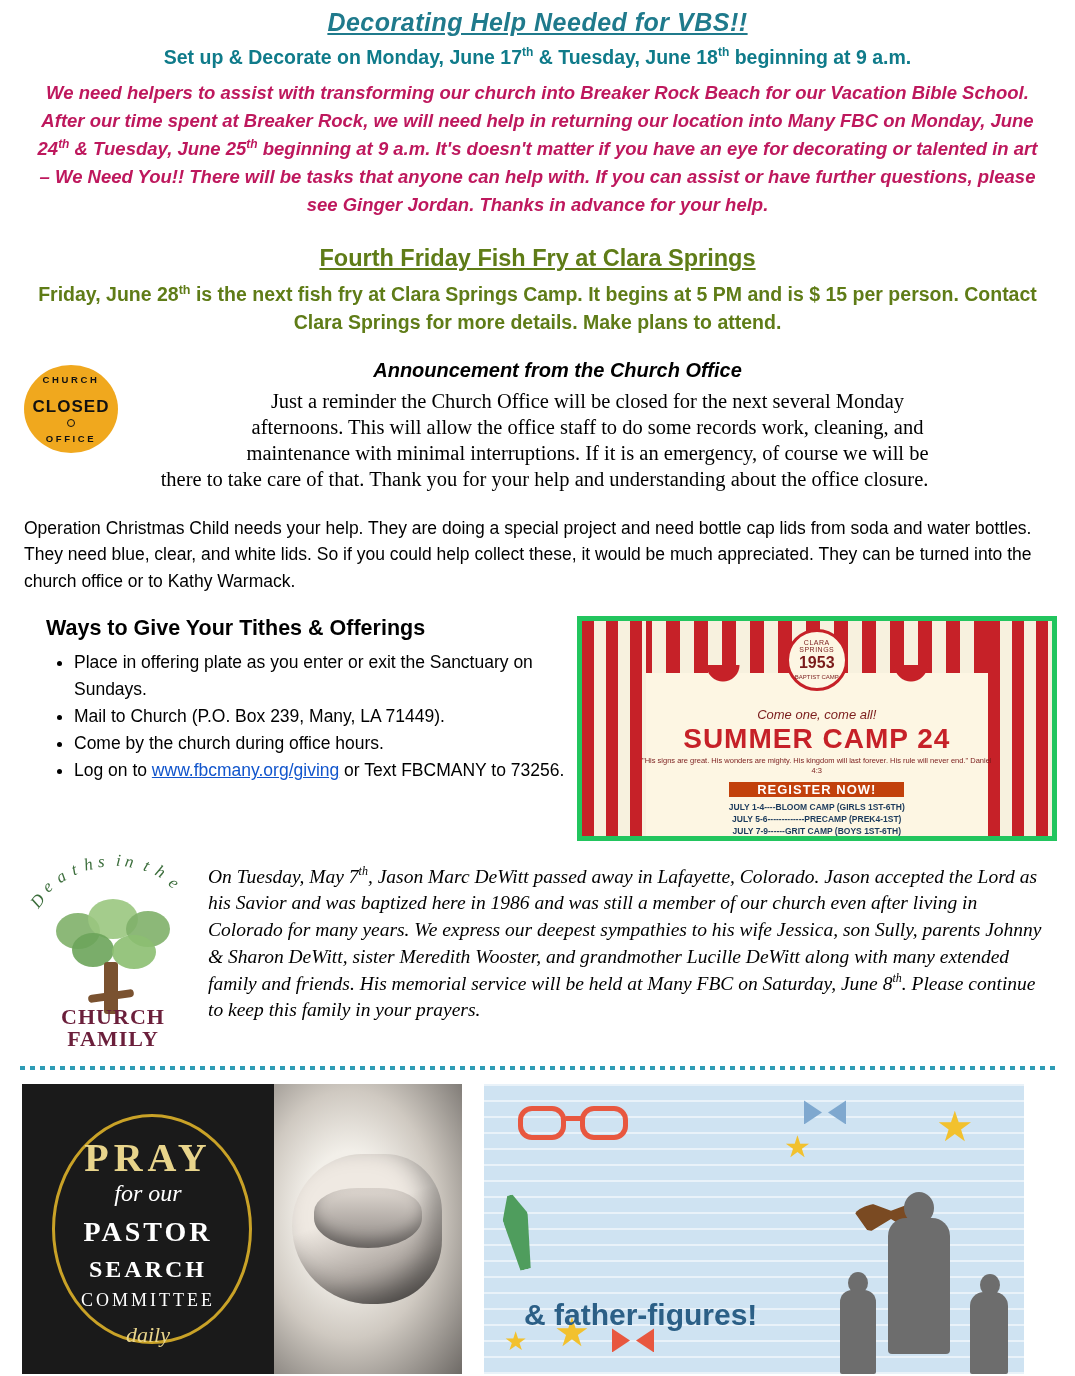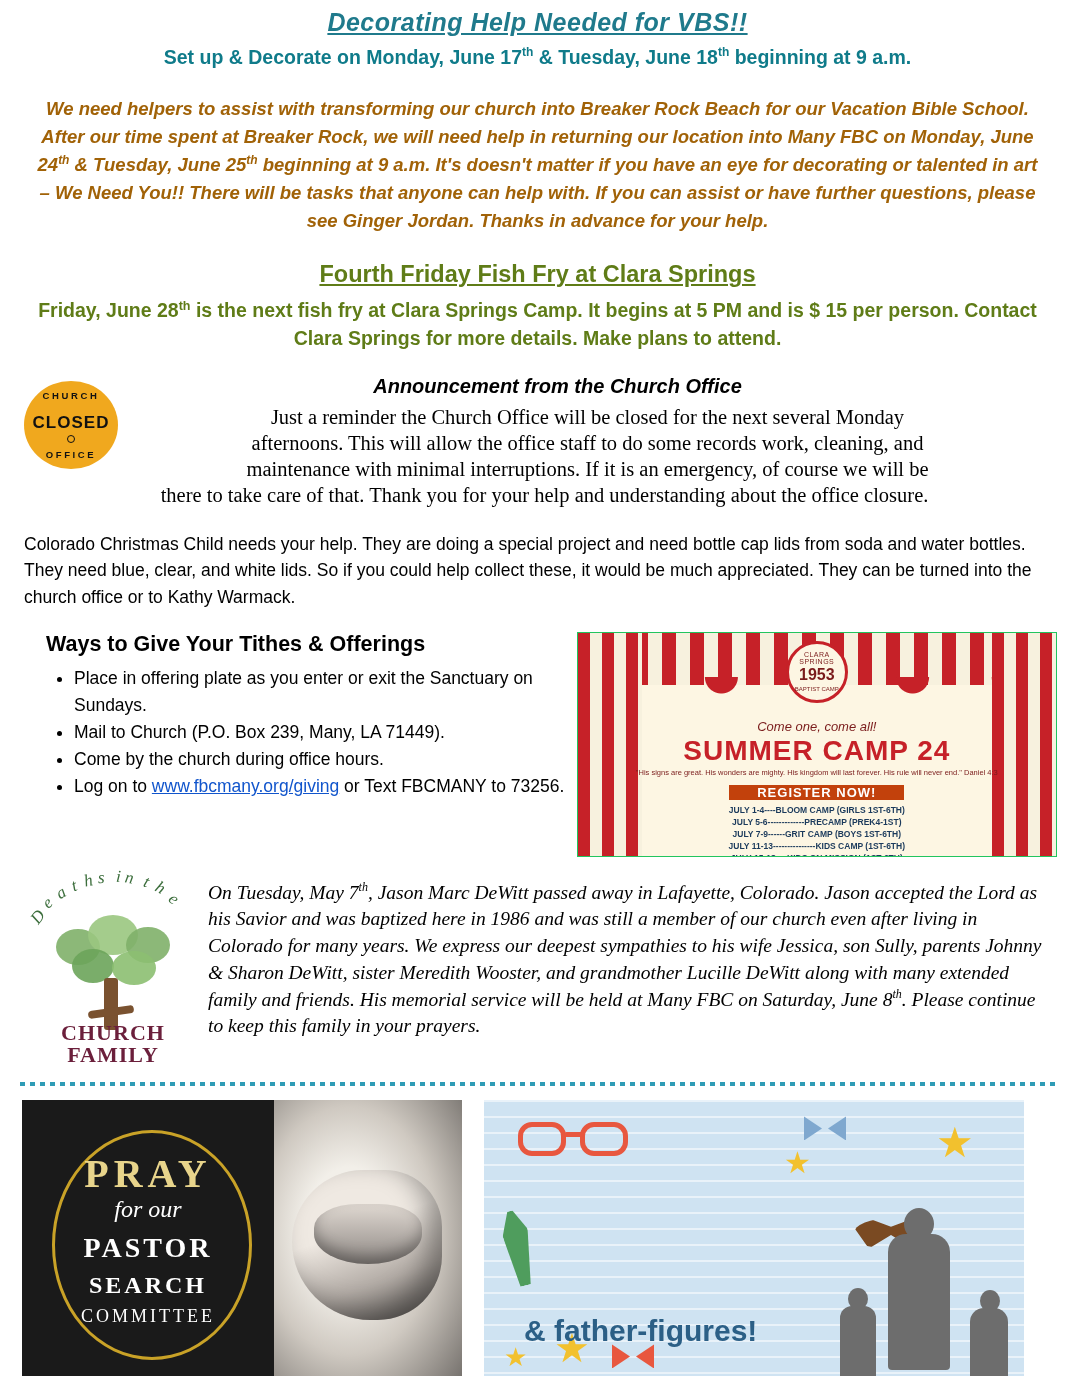--- a/index.html
+++ b/index.html
@@ -28,27 +28,27 @@
   }
   .vbs-sub {
     text-align: center;
     color: #0f7b8a;
     font-weight: bold;
     font-size: 19.5px;
     margin-top: 8px;
   }
   .vbs-sub sup { font-size: 12px; }
   .vbs-body {
-    color: #a16207;
+    color: #be185d;
     font-style: italic;
     font-weight: bold;
     font-size: 18.5px;
     line-height: 1.52;
     text-align: center;
-    margin-top: 26px;
+    margin-top: 10px;
     padding: 0 14px;
   }
   .vbs-body sup { font-size: 12px; }
 
   
   .fish-title {
     text-align: center;
     color: #5f7c17;
     font-weight: bold;
     font-size: 23.5px;
@@ -120,21 +120,21 @@
   
   .give-row { display: flex; margin-top: 22px; align-items: flex-start; }
   .give-col { width: 560px; padding-left: 28px; }
   .give-title { font-size: 21.5px; font-weight: bold; margin-bottom: 8px; }
   .give-list { margin: 0; padding-left: 28px; font-size: 17.5px; line-height: 1.5; }
   .give-list li { margin-bottom: 1px; }
   .give-list a { color: #1155cc; text-decoration: underline; }
 
   .camp-flyer {
     width: 489px; height: 225px; position: relative; overflow: hidden;
-    background: #fdf6e3; border: 1px solid #22c55e; margin-left: 8px;
+    background: #fdf6e3; border: 5px solid #22c55e; margin-left: 8px;
   }
   .camp-bg-left, .camp-bg-right {
     position: absolute; top: 0; bottom: 0; width: 64px;
     background: repeating-linear-gradient(90deg,#c62128 0 12px,#f7f1de 12px 24px);
   }
   .camp-bg-left { left: 0; }
   .camp-bg-right { right: 0; }
   .camp-top-band {
     position: absolute; left: 0; right: 0; top: 0; height: 52px;
     background: repeating-linear-gradient(90deg,#c62128 0 14px,#f7f1de 14px 28px);
@@ -356,21 +356,21 @@
     </div>
     <div class="office-title">Announcement from the Church Office</div>
     <div class="office-body">
       <div>Just a reminder the Church Office will be closed for the next several Monday</div>
       <div>afternoons.  This will allow the office staff to do some records work, cleaning, and</div>
       <div>maintenance with minimal interruptions. If it is an emergency, of course we will be</div>
       <div class="l-last">there to take care of that.  Thank you for your help and understanding about the office closure.</div>
     </div>
   </div>
 
-  <div class="occ">Colorado Christmas Child needs your help.  They are doing a special project and need bottle cap lids from soda and water bottles.  They need blue, clear, and white lids.  So if you could help collect these, it would be much appreciated.  They can be turned into the church office or to Kathy Warmack.</div>
+  <div class="occ">Operation Christmas Child needs your help.  They are doing a special project and need bottle cap lids from soda and water bottles.  They need blue, clear, and white lids.  So if you could help collect these, it would be much appreciated.  They can be turned into the church office or to Kathy Warmack.</div>
 
   <div class="give-row">
     <div class="give-col">
       <div class="give-title">Ways to Give Your Tithes &amp; Offerings</div>
       <ul class="give-list">
         <li>Place in offering plate as you enter or exit the Sanctuary on Sundays.</li>
         <li>Mail to Church (P.O. Box 239, Many, LA  71449).</li>
         <li>Come by the church during office hours.</li>
         <li><span>Log on to </span><a href="#">www.fbcmany.org/giving</a><span> or Text FBCMANY to 73256.</span></li>
       </ul>
@@ -443,20 +443,21 @@
   <div class="bottom-row">
 
     <div class="pray-img">
       <div class="pray-left">
         <div class="pray-circle"></div>
         <div class="pray-text pray-2">for our</div>
         <div class="pray-text pray-1">PRAY</div>
         <div class="pray-text pray-3">PASTOR</div>
         <div class="pray-text pray-4">SEARCH</div>
         <div class="pray-text pray-5">COMMITTEE</div>
+        <div class="pray-text pray-6">daily</div>
       </div>
       <div class="pray-right">
         <div class="hands"></div>
       </div>
     </div>
 
     <div class="fathers-img">
       <div class="fd-stripes"></div>
       <div class="glasses">
         <div class="lens l"></div>

